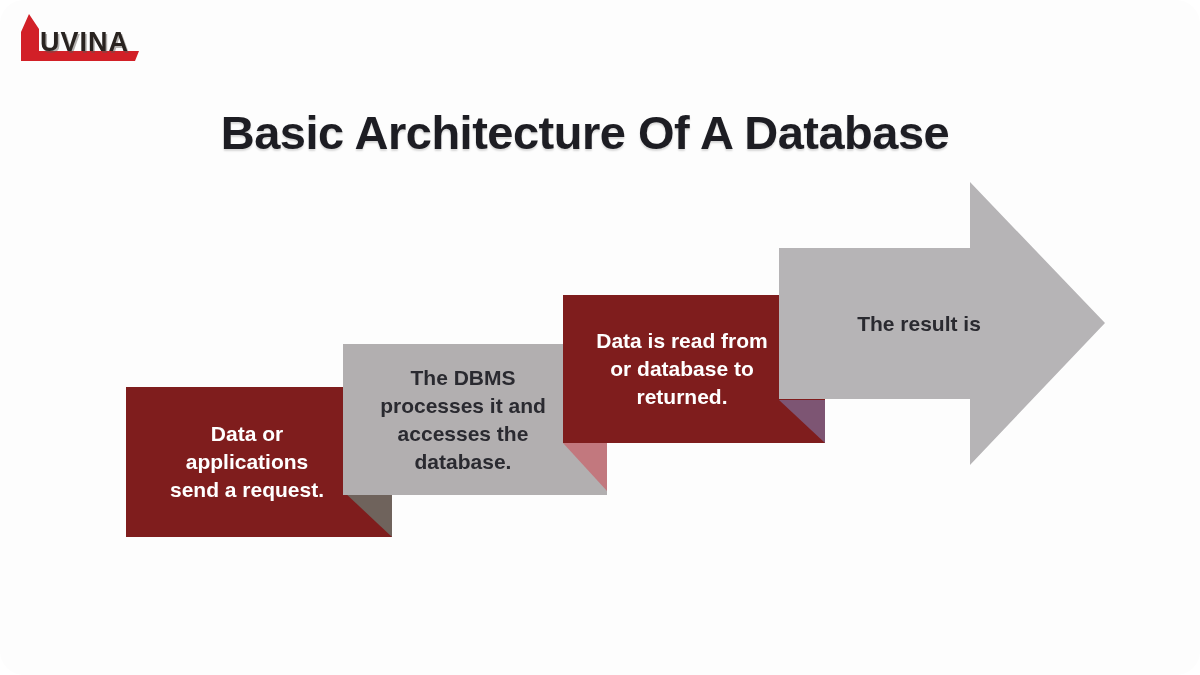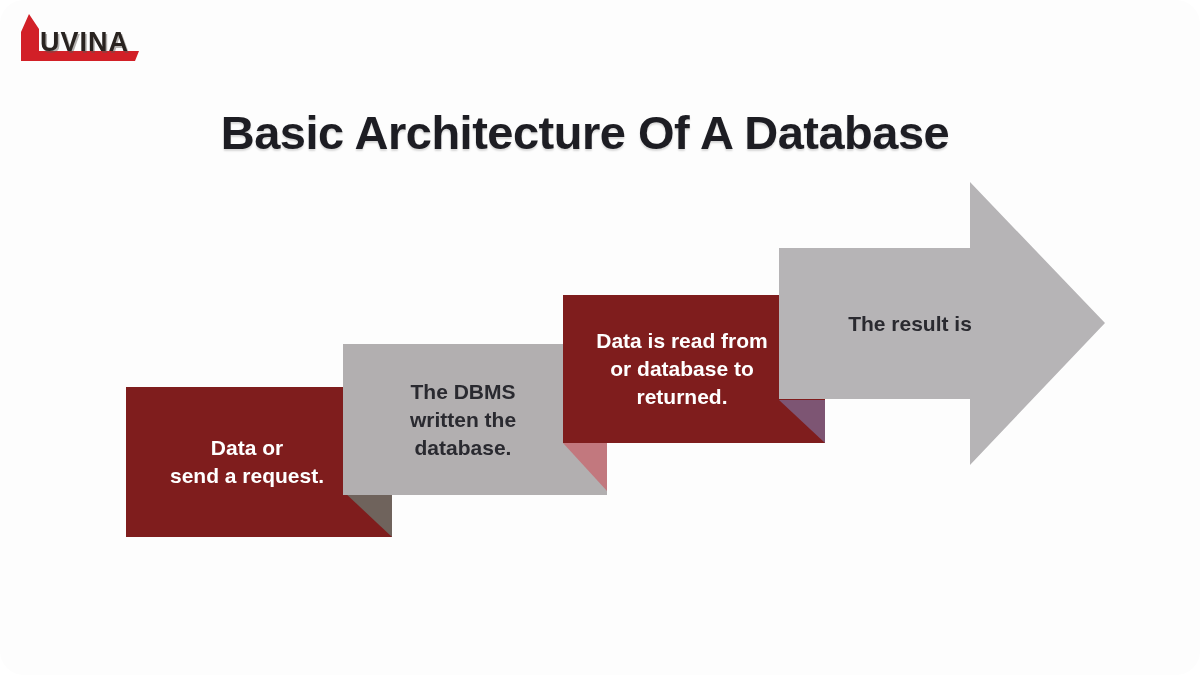--- a/index.html
+++ b/index.html
@@ -36,21 +36,21 @@
 
   .step1{left:126px;top:387px;width:266px;height:150px;}
   .step2{left:343px;top:344px;width:264px;height:151px;}
   .step3{left:563px;top:295px;width:262px;height:148px;}
 
   .arrow{
     left:779px;top:182px;width:326px;height:283px;background:#b6b4b6;color:#2a2a30;
     clip-path:polygon(0px 66px,191px 66px,191px 0px,326px 141px,191px 283px,191px 217px,0px 217px);
   }
   .arrow-inner{
-    position:absolute;left:0;top:66px;width:270px;height:152px;
+    position:absolute;left:9px;top:66px;width:270px;height:152px;
     display:flex;align-items:center;justify-content:center;transform:translateX(-4px);
   }
 
   .fold{position:absolute;clip-path:polygon(0 0,100% 0,100% 100%);}
   .foldA{left:343px;top:491px;width:49px;height:46px;background:#6f635c;}
   .foldB{left:563px;top:443px;width:44px;height:48px;background:#c2787e;}
   .foldC{left:779px;top:400px;width:46px;height:43px;background:#7d5573;}
 </style>
 </head>
 <body>
@@ -64,30 +64,32 @@
     <span class="logo-text">UVINA</span>
   </div>
 
   <h1 class="title">Basic Architecture Of A Database</h1>
 
   <div class="diagram">
 
     <div class="step step1 red-box">
       <div class="step-inner">
         <div>Data or</div>
+        <div>applications</div>
         <div>send a request.</div>
       </div>
     </div>
 
     <div class="fold foldA"></div>
 
     <div class="step step2 gray-box">
       <div class="step-inner">
         <div>The DBMS</div>
-        <div>written the</div>
+        <div>processes it and</div>
+        <div>accesses the</div>
         <div>database.</div>
       </div>
     </div>
 
     <div class="fold foldB"></div>
 
     <div class="step step3 red-box">
       <div class="step-inner">
         <div>Data is read from</div>
         <div>or database to</div>

